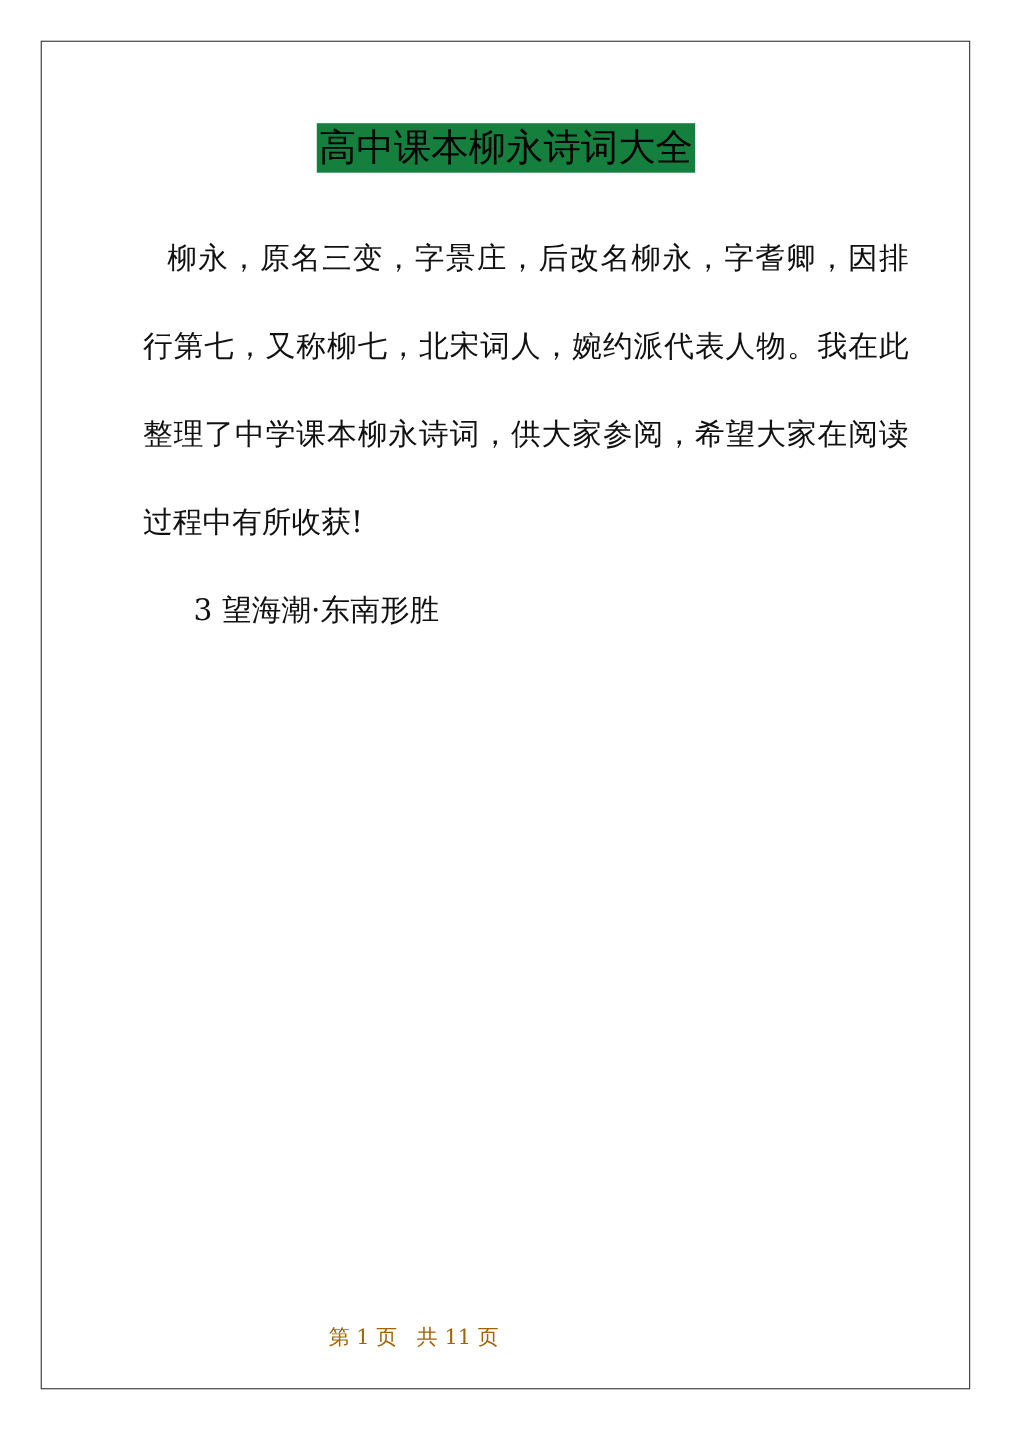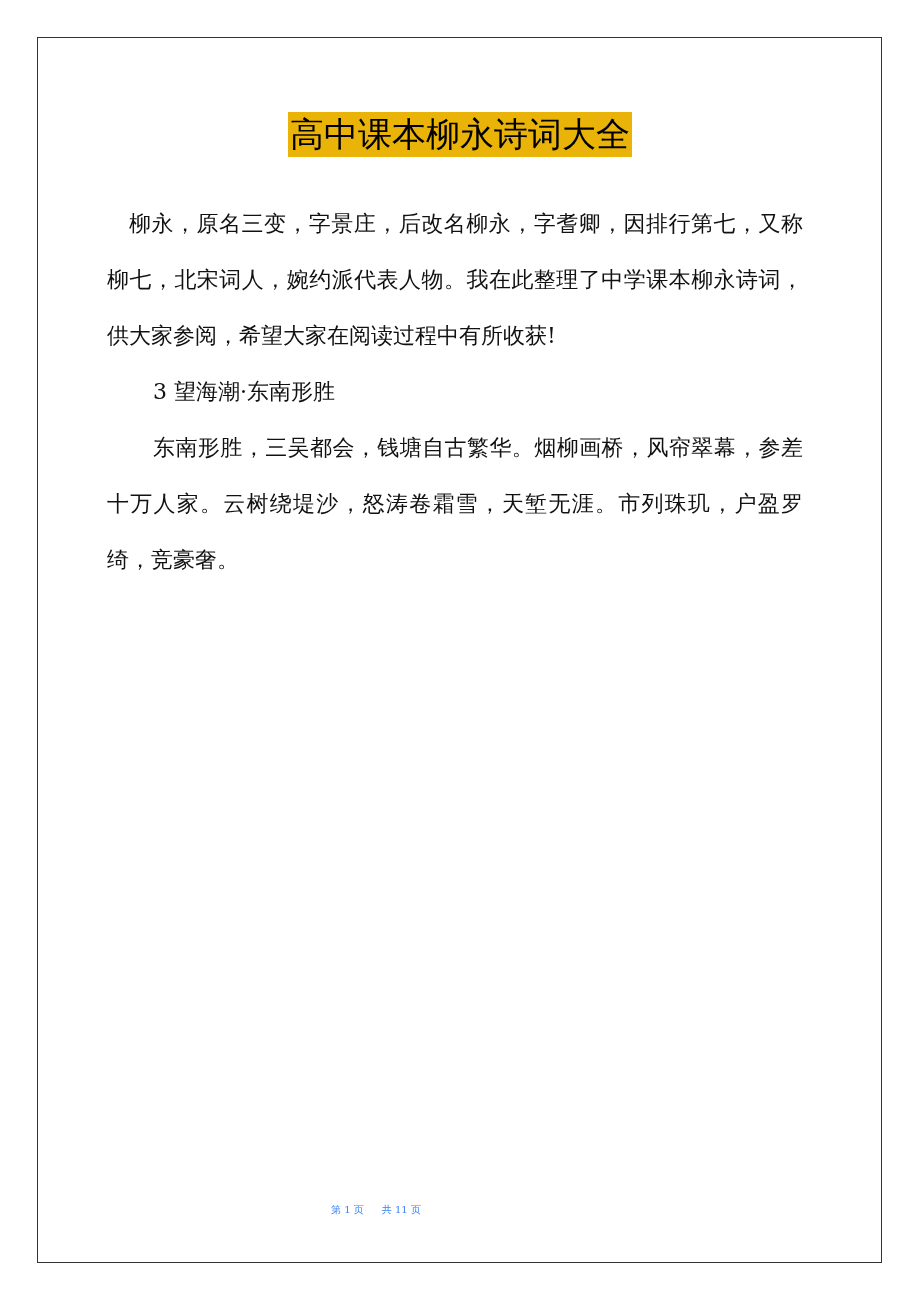--- a/index.html
+++ b/index.html
@@ -26,69 +26,68 @@
   }
   .title-wrap {
     position: absolute;
     top: 112px;
     left: 0;
     width: 920px;
     text-align: center;
   }
   .title {
     display: inline-block;
-    background: #eab308;
+    background: #15803d;
     font-family: "DejaVu Sans", "Liberation Sans", sans-serif;
     font-size: 34px;
     line-height: 45px;
     height: 45px;
     padding: 0 2px;
     color: #000000;
     letter-spacing: 0px;
   }
   .content {
     position: absolute;
-    left: 107px;
+    left: 130px;
     top: 196px;
     width: 696px;
-    font-size: 22px;
-    line-height: 56px;
+    font-size: 27px;
+    line-height: 80px;
   }
   .para {
     margin: 0;
     padding: 0;
     text-indent: 0;
     text-align: justify;
     text-justify: inter-character;
     word-break: break-all;
   }
   .para.indent1 { text-indent: 22px; }
   .para.indent2 { text-indent: 46px; }
   .footer {
     position: absolute;
     top: 1203px;
     left: 0;
     width: 752px;
     text-align: center;
-    font-size: 10px;
-    color: #3b82f6;
+    font-size: 19px;
+    color: #a16207;
   }
   .footer span { display: inline-block; }
   .footer .gap { width: 18px; }
 </style>
 </head>
 <body>
 
 <div class="page-border"></div>
 
 <div class="title-wrap">
   <span class="title">高中课本柳永诗词大全</span>
 </div>
 
 <div class="content">
   <p class="para indent1">柳永，原名三变，字景庄，后改名柳永，字耆卿，因排行第七，又称柳七，北宋词人，婉约派代表人物。我在此整理了中学课本柳永诗词，供大家参阅，希望大家在阅读过程中有所收获!</p>
   <p class="para indent2">3 望海潮·东南形胜</p>
-  <p class="para indent2">东南形胜，三吴都会，钱塘自古繁华。烟柳画桥，风帘翠幕，参差十万人家。云树绕堤沙，怒涛卷霜雪，天堑无涯。市列珠玑，户盈罗绮，竞豪奢。</p>
 </div>
 
 <div class="footer">
   <span>第 1 页</span><span class="gap"></span><span>共 11 页</span>
 </div>
 
 </body></html>

